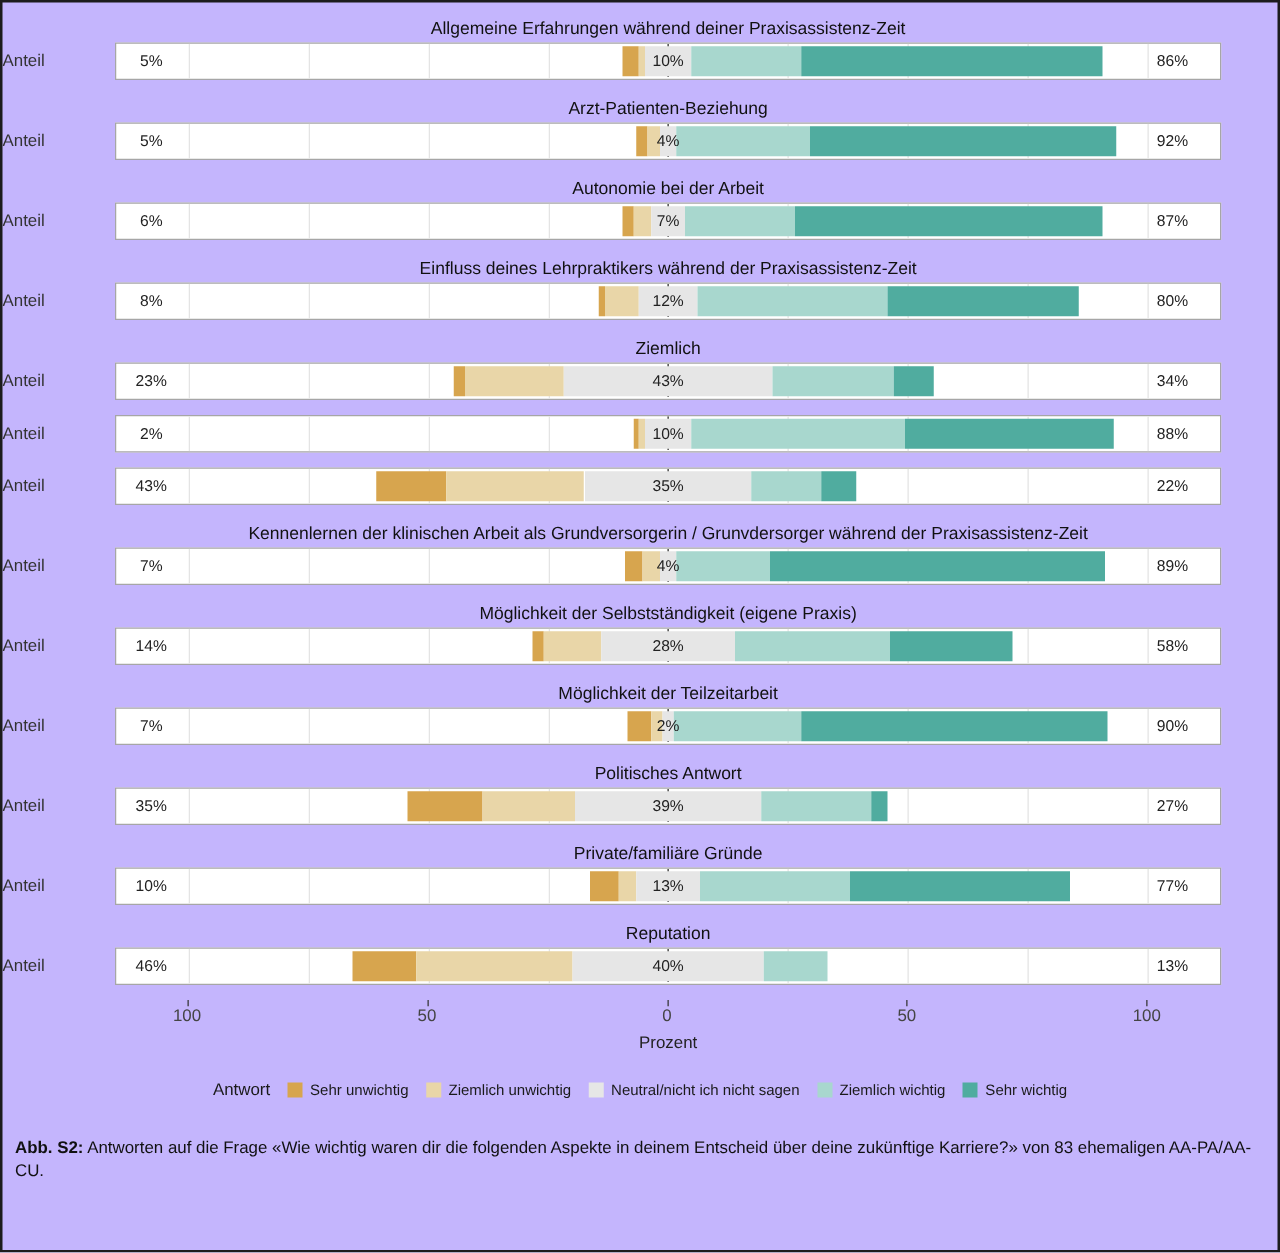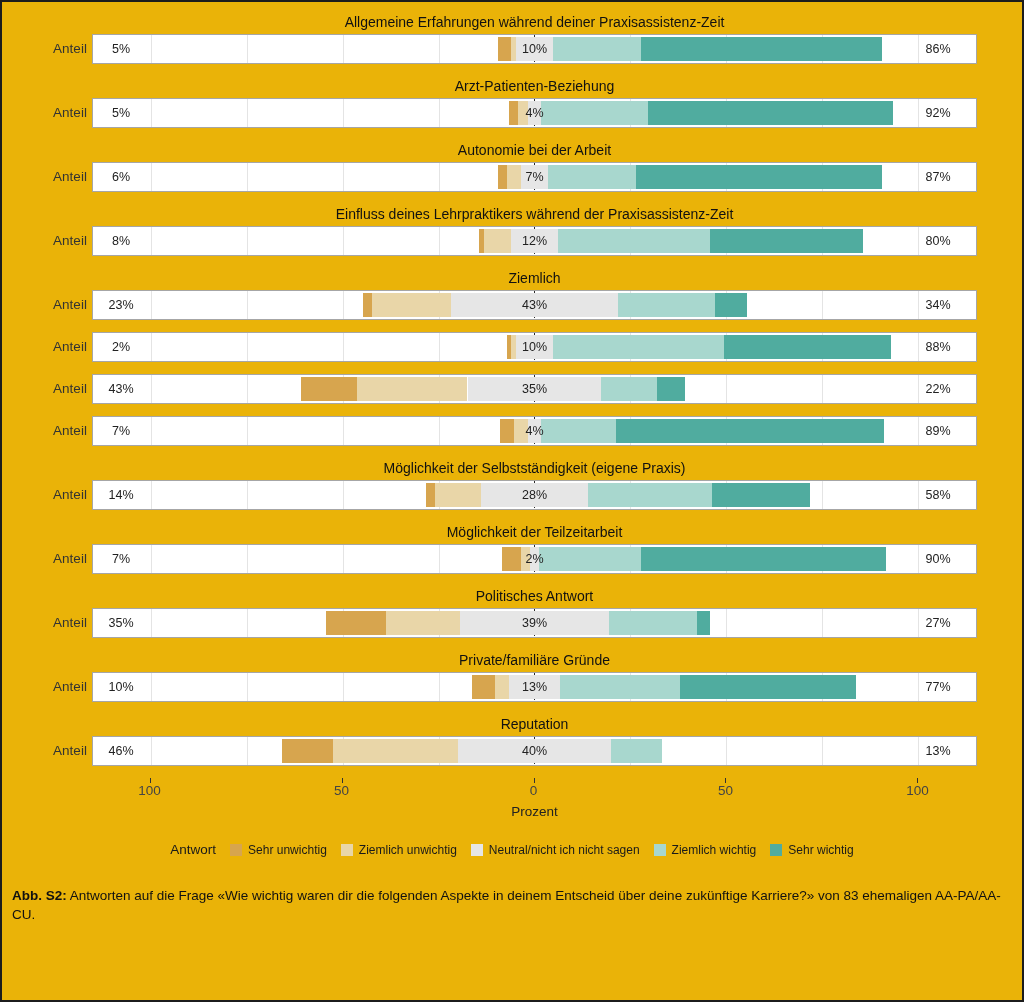--- a/index.html
+++ b/index.html
@@ -1,30 +1,30 @@
 <!DOCTYPE html>
 <html><head>
 <meta charset="utf-8">
 <style>
   html,body { margin:0; padding:0; background:#ffffff; }
   body { font-family:"Liberation Sans", sans-serif; }
   .figure {
     width:1024px; height:1002px; box-sizing:border-box;
-    border:2px solid #1c1c1c; background:#eab308;
+    border:2px solid #1c1c1c; background:#c4b5fd;
     padding-top:10px; overflow:hidden; position:relative;
   }
   .facet-title {
     margin-left:90px; width:885px; text-align:center;
     font-size:14px; color:#111; height:20px; line-height:20px;
     white-space:nowrap;
   }
   .frow { position:relative; height:30px; margin:2px 0 12px 0; }
   .anteil {
     position:absolute; left:0; top:0; width:80px; height:30px;
-    line-height:30px; text-align:center; font-size:13.5px; color:#333;margin-left:28px;
+    line-height:30px; text-align:left; font-size:13.5px; color:#333;
   }
   .panel {
     position:absolute; left:90px; top:0; width:885px; height:30px;
     box-sizing:border-box; border:1px solid #a6a6a6; background:#fff;
     overflow:hidden;
   }
   .grid { position:absolute; top:0; bottom:0; width:1px; background:#e4e4e4; }
   .zero {
     position:absolute; top:0; bottom:0; width:1.5px;
     background-image:repeating-linear-gradient(to bottom,#2b2b2b 0 3px,transparent 3px 6px);
@@ -223,20 +223,21 @@
             <div class="seg" style="left: 374.507px; width: 133.986px; background: rgb(230, 230, 230);"></div>
             <div class="seg" style="left: 508.493px; width: 55.6674px; background: rgb(168, 215, 206);"></div>
             <div class="seg" style="left: 564.16px; width: 27.6417px; background: rgb(80, 172, 159);"></div>
             <span class="lab left">43%</span>
             <span class="lab center">35%</span>
             <span class="lab right">22%</span>
           </div>
         </div>
       </div>
       <div class="facet">
+        <div class="facet-title">Kennenlernen der klinischen Arbeit als Grundversorgerin / Grunvdersorger während der Praxisassistenz-Zeit</div>
         <div class="frow">
           <span class="anteil">Anteil</span>
           <div class="panel">
             <div class="grid" style="left: 57.587px;"></div>
             <div class="grid" style="left: 153.565px;"></div>
             <div class="grid" style="left: 249.543px;"></div>
             <div class="grid" style="left: 345.522px;"></div>
             <div class="grid" style="left: 537.478px;"></div>
             <div class="grid" style="left: 633.457px;"></div>
             <div class="grid" style="left: 729.435px;"></div>

